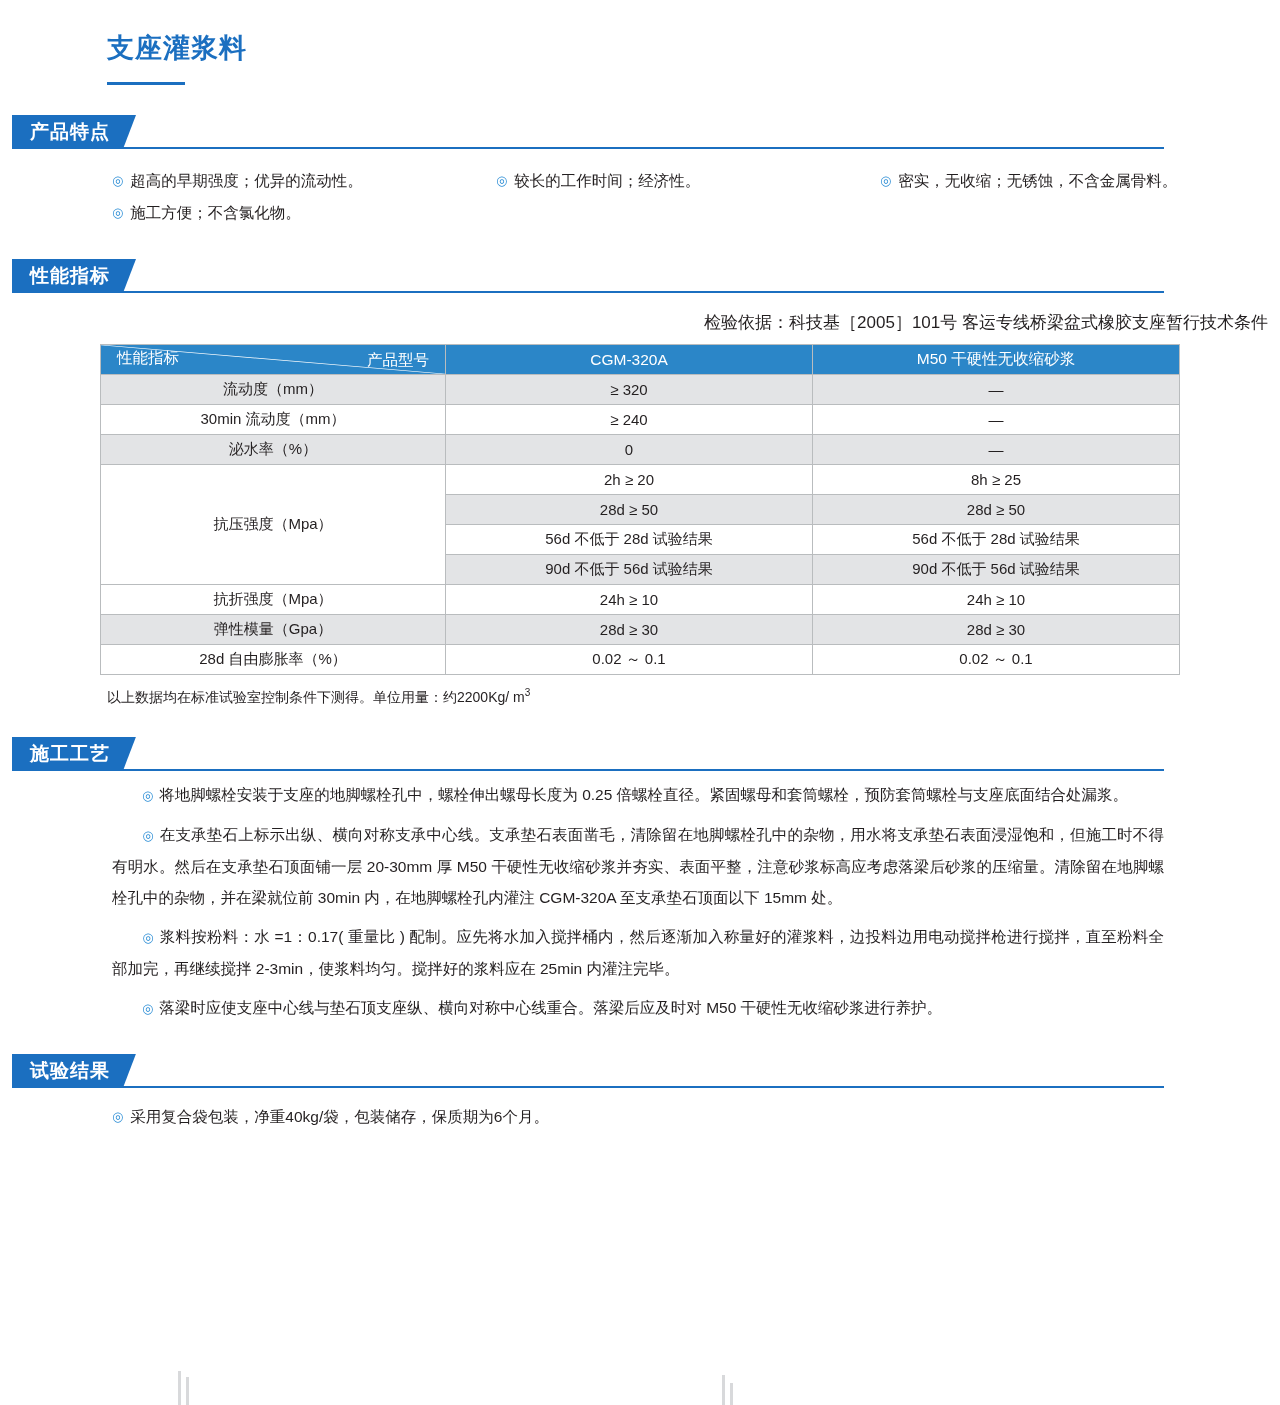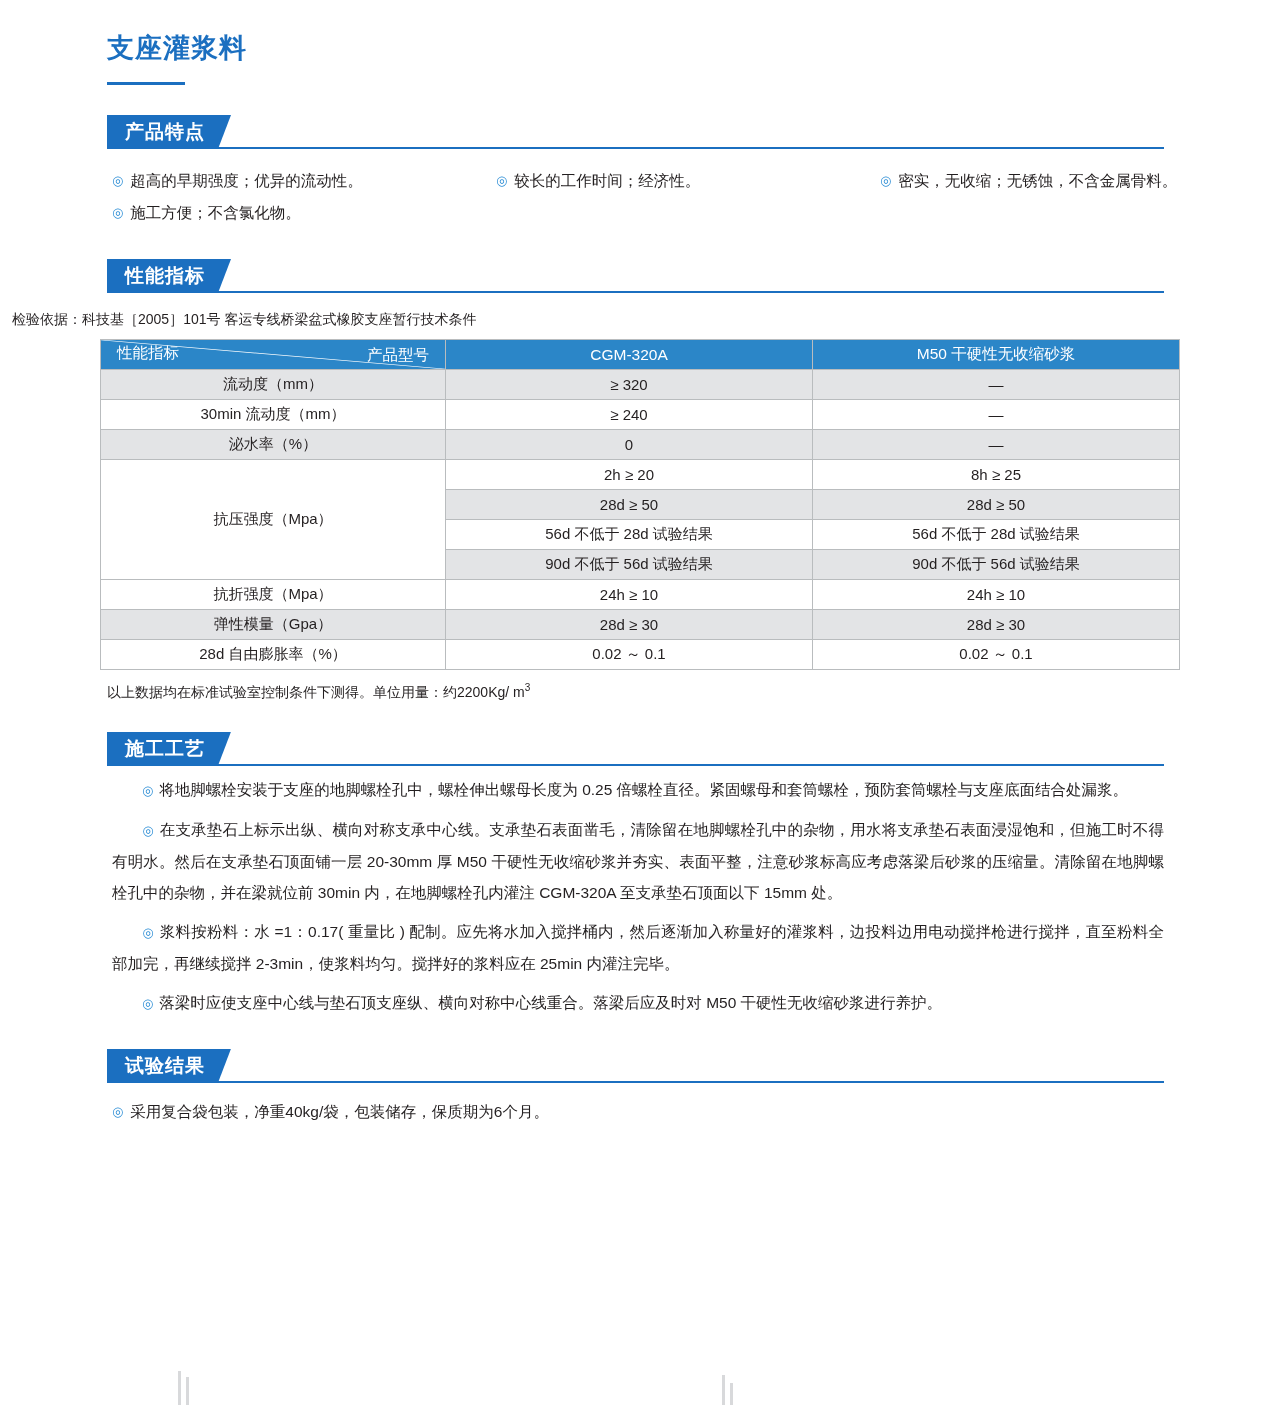--- a/index.html
+++ b/index.html
@@ -38,21 +38,20 @@
     background: #1b6fc0;
   }
 
   
   .section {
     margin-top: 30px;
   }
   .sec-head {
     position: relative;
     height: 34px;
-    margin-left: 95px;
     margin-right: 104px;
   }
   .sec-rule {
     position: absolute;
     left: 0;
     right: 0;
     bottom: 0;
     height: 2px;
     background: #1b6fc0;
   }
@@ -99,22 +98,22 @@
     margin: 10px 104px 0 133px;
     font-size: 15.5px;
     line-height: 31px;
     text-align: justify;
   }
   .para.first { margin-top: 16px; }
 
   
   .table-note {
     margin: 18px 0 10px 0;
-    text-align: left;
-    font-size: 14px;
+    text-align: right;
+    font-size: 17px;
     color: #231f20;
   }
   table.perf {
     margin: 0 auto;
     width: 1080px;
     border-collapse: collapse;
     font-size: 15px;
   }
   table.perf td {
     border: 1px solid #b9bcbe;

